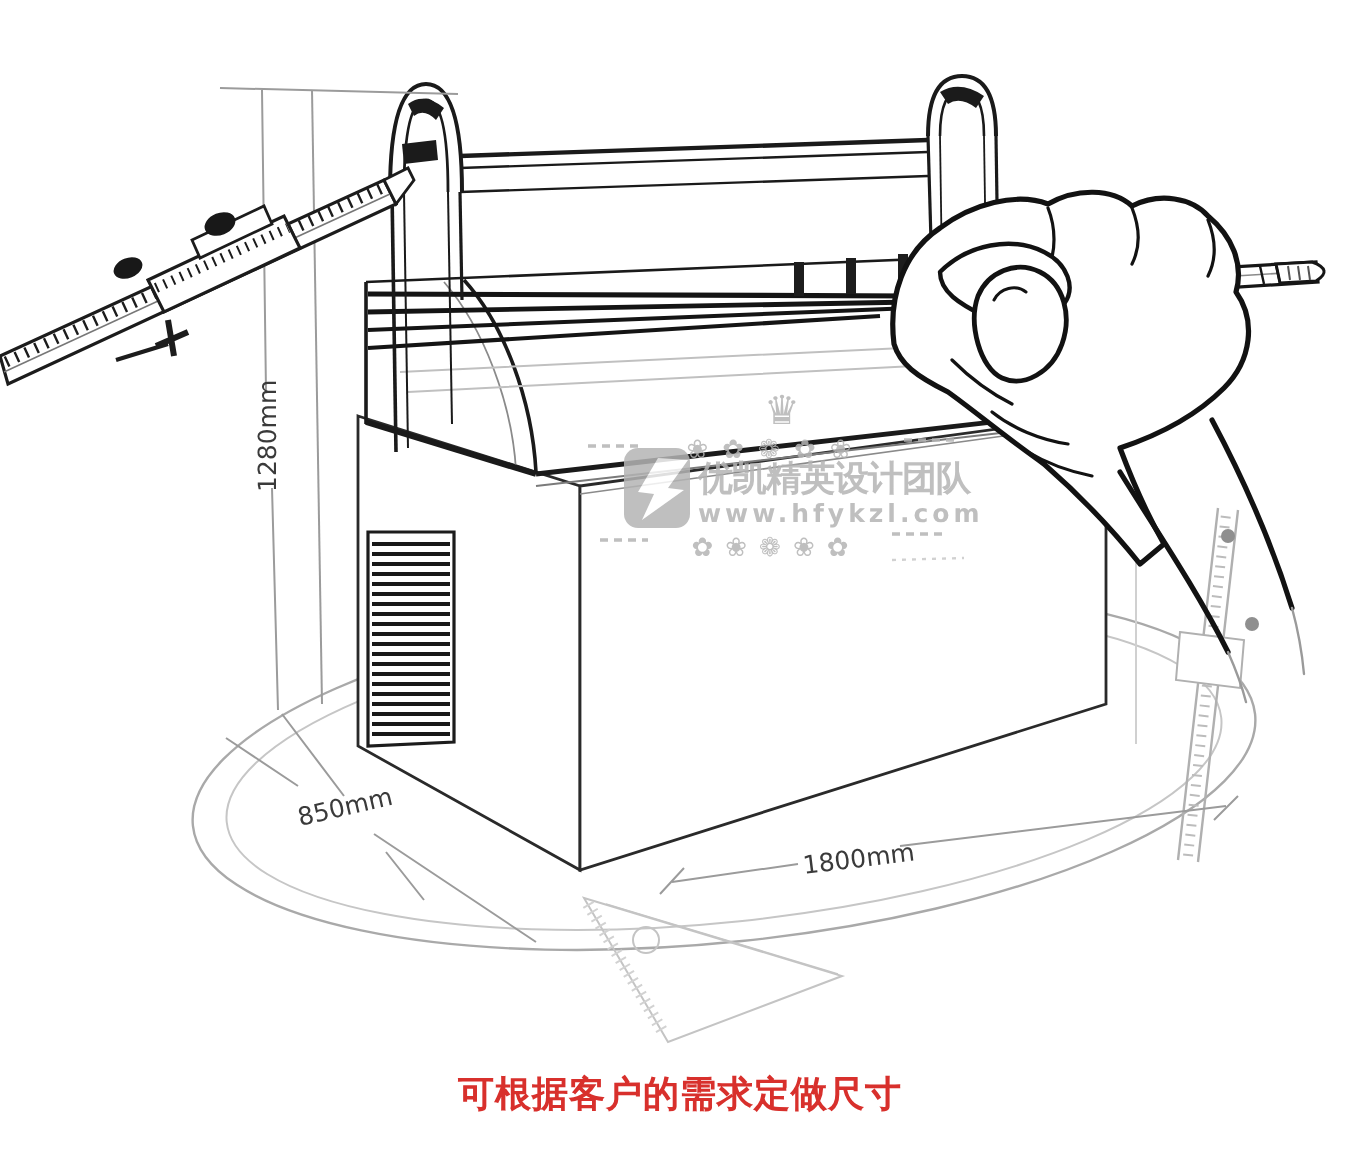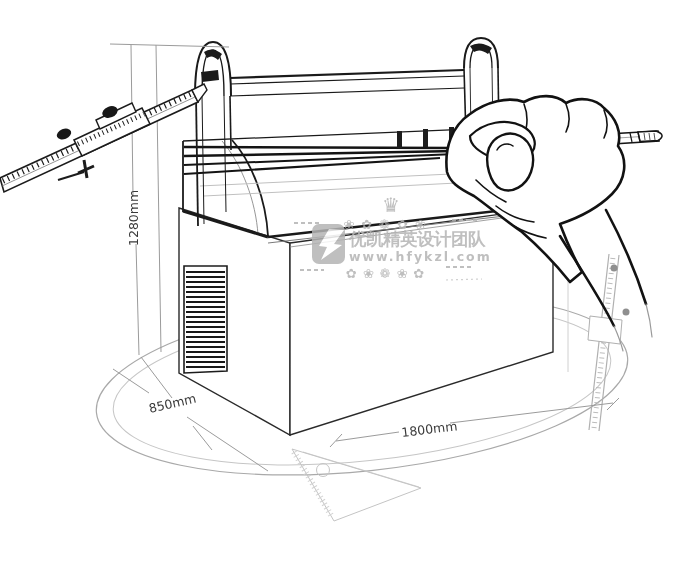--- a/index.html
+++ b/index.html
@@ -159,13 +159,14 @@
     <path d="M524,104 C528,114 528,126 524,134 M566,104 C570,114 570,124 566,132 M604,110 C608,120 608,130 604,138" stroke-width="1.6"></path>
     <path d="M470,136 C484,122 506,118 522,126 C534,132 538,144 532,152 C524,162 506,164 492,158 C480,152 470,146 470,136 Z" fill="#ffffff" stroke-width="2.2"></path>
     <path d="M489,148 C494,136 508,130 520,136 C532,142 536,158 531,172 C526,186 512,194 501,189 C490,184 484,162 489,148 Z" fill="#ffffff" stroke-width="2.4"></path>
     <path d="M497,150 C500,144 508,142 513,146" stroke-width="1.5"></path>
     <path d="M496,206 C506,214 520,220 534,222 M514,226 C524,232 536,236 546,238 M476,180 C484,188 494,196 506,202" stroke-width="1.6"></path>
     <path d="M560,236 C576,262 598,294 614,326 M606,210 C622,240 636,272 646,304" stroke-width="2.6"></path>
     <path d="M614,326 C618,335 621,343 623,351 M646,304 C649,315 651,326 652,337" stroke="#9a9a9a" stroke-width="1.2"></path>
   </g>
 </svg>
 
+<div class="caption">可根据客户的需求定做尺寸</div>
 </div>
 
 </body></html>

